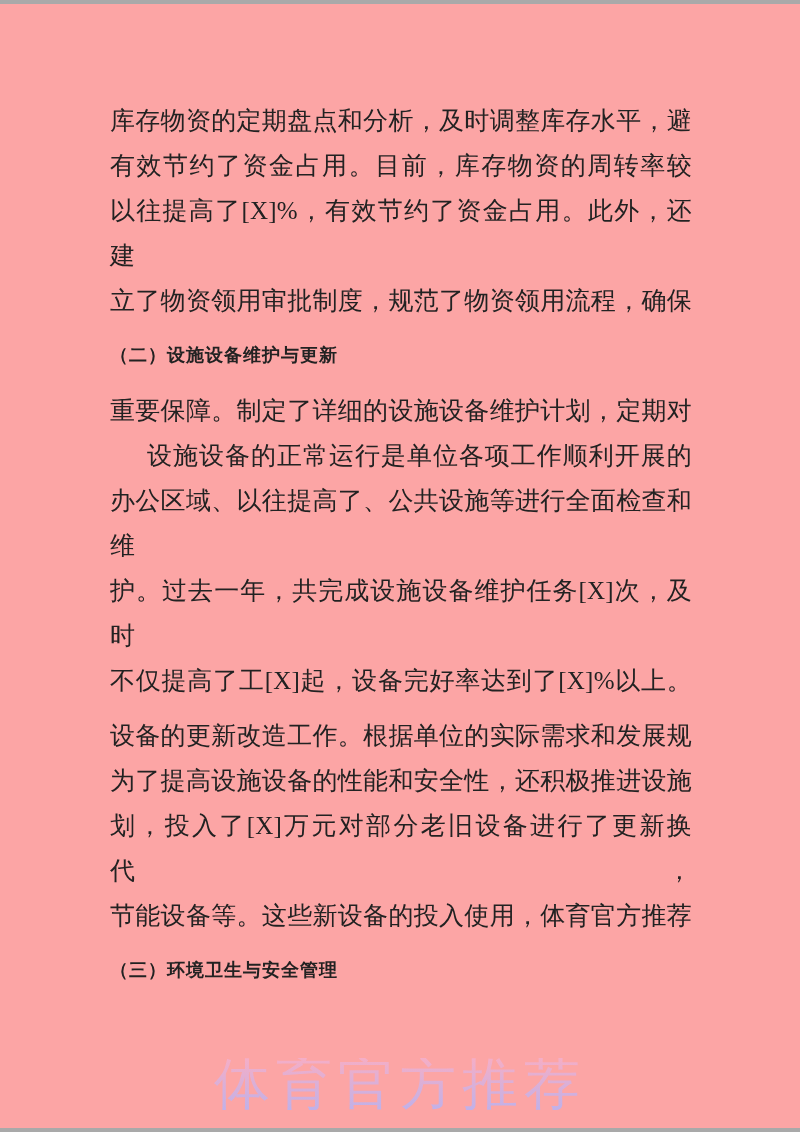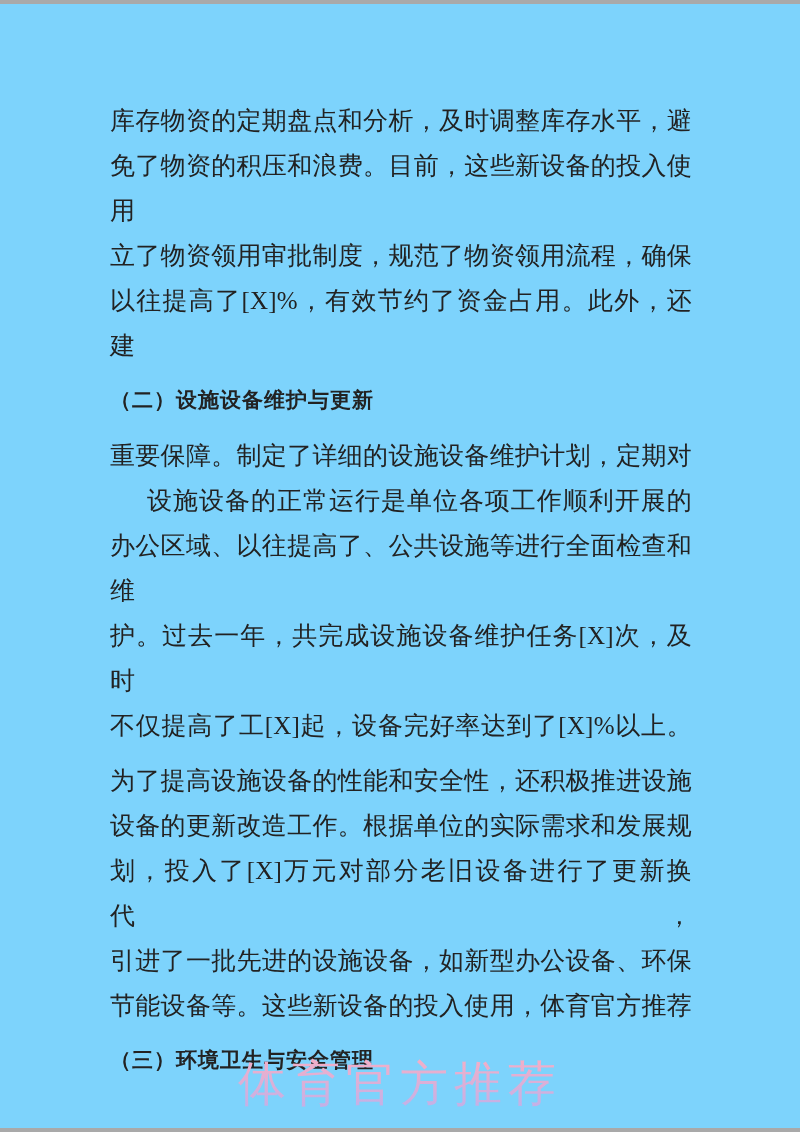--- a/index.html
+++ b/index.html
@@ -27,21 +27,21 @@
 
   .content {
     position: absolute;
     left: 110px;
     top: 98px;
     width: 582px;
     color: #222222;
   }
   .paragraph { margin: 0 0 10px 0; }
   .heading {
-    font-size: 21px;
+    font-size: 18px;
     font-weight: bold;
     line-height: 45px;
     letter-spacing: 1px;
     margin: 8px 0 10px 0;
   }
   .line {
     font-size: 25px;
     line-height: 45px;
     letter-spacing: 0.2px;
     white-space: normal;
@@ -51,61 +51,60 @@
   }
   .line.no-just { text-align-last: left; }
   .line.indent { text-indent: 37px; }
 
   .watermark {
     position: absolute;
     top: 1058px;
     left: 0;
     width: 100%;
     text-align: center;
-    font-size: 48px;
+    font-size: 56px;
     line-height: 52px;
     letter-spacing: 6px;
     font-weight: normal;
     color: #d9b2da;
   }
   @supports ((-webkit-background-clip: text) or (background-clip: text)) {
     .watermark {
       background: linear-gradient(180deg, var(--wm-top, #f5aec6) 0%, var(--wm-bottom, #c0b1e9) 100%);
       -webkit-background-clip: text;
       background-clip: text;
       color: transparent;
     }
   }
 </style>
 </head>
 <body>
 
-<div class="page" style="background: #7dd3fc;">
+<div class="page" style="background: #fca5a5;">
   <div class="edge-strip top"></div>
 
   <div class="content" style="color: rgb(34, 34, 34);">
       <div class="paragraph">
         <div class="line">库存物资的定期盘点和分析，及时调整库存水平，避</div>
-        <div class="line">免了物资的积压和浪费。目前，这些新设备的投入使用</div>
+        <div class="line">有效节约了资金占用。目前，库存物资的周转率较</div>
+        <div class="line">以往提高了[X]%，有效节约了资金占用。此外，还建</div>
         <div class="line">立了物资领用审批制度，规范了物资领用流程，确保</div>
-        <div class="line">以往提高了[X]%，有效节约了资金占用。此外，还建</div>
       </div>
       <div class="heading">（二）设施设备维护与更新</div>
       <div class="paragraph">
         <div class="line">重要保障。制定了详细的设施设备维护计划，定期对</div>
         <div class="line indent">设施设备的正常运行是单位各项工作顺利开展的</div>
         <div class="line">办公区域、以往提高了、公共设施等进行全面检查和维</div>
         <div class="line">护。过去一年，共完成设施设备维护任务[X]次，及时</div>
         <div class="line">不仅提高了工[X]起，设备完好率达到了[X]%以上。</div>
       </div>
       <div class="paragraph">
+        <div class="line">设备的更新改造工作。根据单位的实际需求和发展规</div>
         <div class="line">为了提高设施设备的性能和安全性，还积极推进设施</div>
-        <div class="line">设备的更新改造工作。根据单位的实际需求和发展规</div>
         <div class="line">划，投入了[X]万元对部分老旧设备进行了更新换代，</div>
-        <div class="line">引进了一批先进的设施设备，如新型办公设备、环保</div>
         <div class="line">节能设备等。这些新设备的投入使用，体育官方推荐</div>
       </div>
       <div class="heading">（三）环境卫生与安全管理</div>
     </div>
 
   <div class="watermark">体育官方推荐</div>
 
   <div class="edge-strip bottom"></div>
 </div>
 

